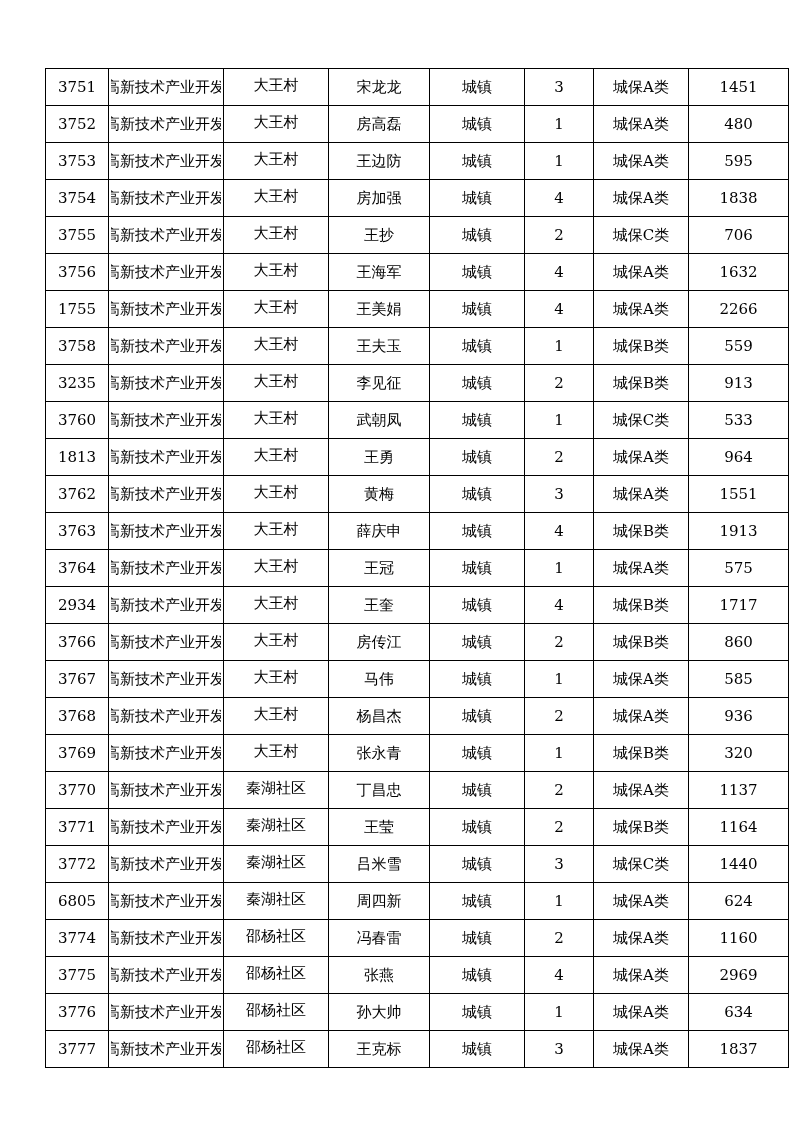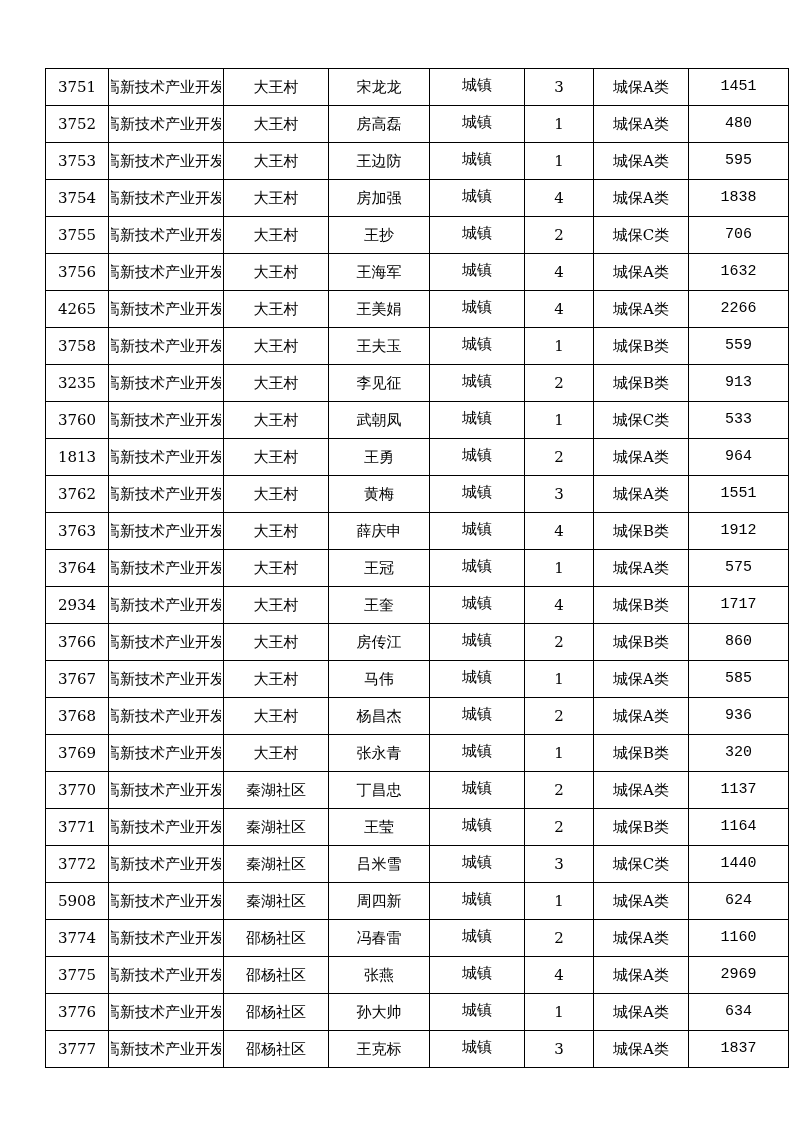--- a/index.html
+++ b/index.html
@@ -33,26 +33,26 @@
     padding: 0 2px;
     text-align: center;
     vertical-align: middle;
     font-size: 15px;
     line-height: 18px;
     white-space: nowrap;
     overflow: hidden;
   }
   td.c-idx   { width: 58px; }
   td.c-org   { width: 110px; text-align: left; padding-left: 0; }
-  td.c-vill  { width: 100px; }
+  td.c-vill  { width: 100px; font-family: Liberation Mono, monospace; }
   td.c-name  { width: 96px; margin-top: 17px; }
-  td.c-type  { width: 90px; font-family: Liberation Mono, monospace; }
+  td.c-type  { width: 90px; }
   td.c-num   { width: 64px; }
   td.c-cat   { width: 90px; }
-  td.c-amt   { width: 95px; font-family: Liberation Mono, monospace; }
+  td.c-amt   { width: 95px; }
 
   .org-clip {
     display: block;
     width: 110px;
     overflow: hidden;
     white-space: nowrap;
     font-size: 15px;
     text-indent: -6px;
   }
 </style>
@@ -128,21 +128,21 @@
             <span class="org-clip">高新技术产业开发区</span>
           </td>
           <td class="c-vill">大王村</td>
           <td class="c-name">王海军</td>
           <td class="c-type">城镇</td>
           <td class="c-num">4</td>
           <td class="c-cat">城保A类</td>
           <td class="c-amt">1632</td>
         </tr>
         <tr>
-          <td class="c-idx">4265</td>
+          <td class="c-idx">1755</td>
           <td class="c-org">
             <span class="org-clip">高新技术产业开发区</span>
           </td>
           <td class="c-vill">大王村</td>
           <td class="c-name">王美娟</td>
           <td class="c-type">城镇</td>
           <td class="c-num">4</td>
           <td class="c-cat">城保A类</td>
           <td class="c-amt">2266</td>
         </tr>
@@ -209,21 +209,21 @@
         <tr>
           <td class="c-idx">3763</td>
           <td class="c-org">
             <span class="org-clip">高新技术产业开发区</span>
           </td>
           <td class="c-vill">大王村</td>
           <td class="c-name">薛庆申</td>
           <td class="c-type">城镇</td>
           <td class="c-num">4</td>
           <td class="c-cat">城保B类</td>
-          <td class="c-amt">1912</td>
+          <td class="c-amt">1913</td>
         </tr>
         <tr>
           <td class="c-idx">3764</td>
           <td class="c-org">
             <span class="org-clip">高新技术产业开发区</span>
           </td>
           <td class="c-vill">大王村</td>
           <td class="c-name">王冠</td>
           <td class="c-type">城镇</td>
           <td class="c-num">1</td>
@@ -320,21 +320,21 @@
             <span class="org-clip">高新技术产业开发区</span>
           </td>
           <td class="c-vill">秦湖社区</td>
           <td class="c-name">吕米雪</td>
           <td class="c-type">城镇</td>
           <td class="c-num">3</td>
           <td class="c-cat">城保C类</td>
           <td class="c-amt">1440</td>
         </tr>
         <tr>
-          <td class="c-idx">5908</td>
+          <td class="c-idx">6805</td>
           <td class="c-org">
             <span class="org-clip">高新技术产业开发区</span>
           </td>
           <td class="c-vill">秦湖社区</td>
           <td class="c-name">周四新</td>
           <td class="c-type">城镇</td>
           <td class="c-num">1</td>
           <td class="c-cat">城保A类</td>
           <td class="c-amt">624</td>
         </tr>

